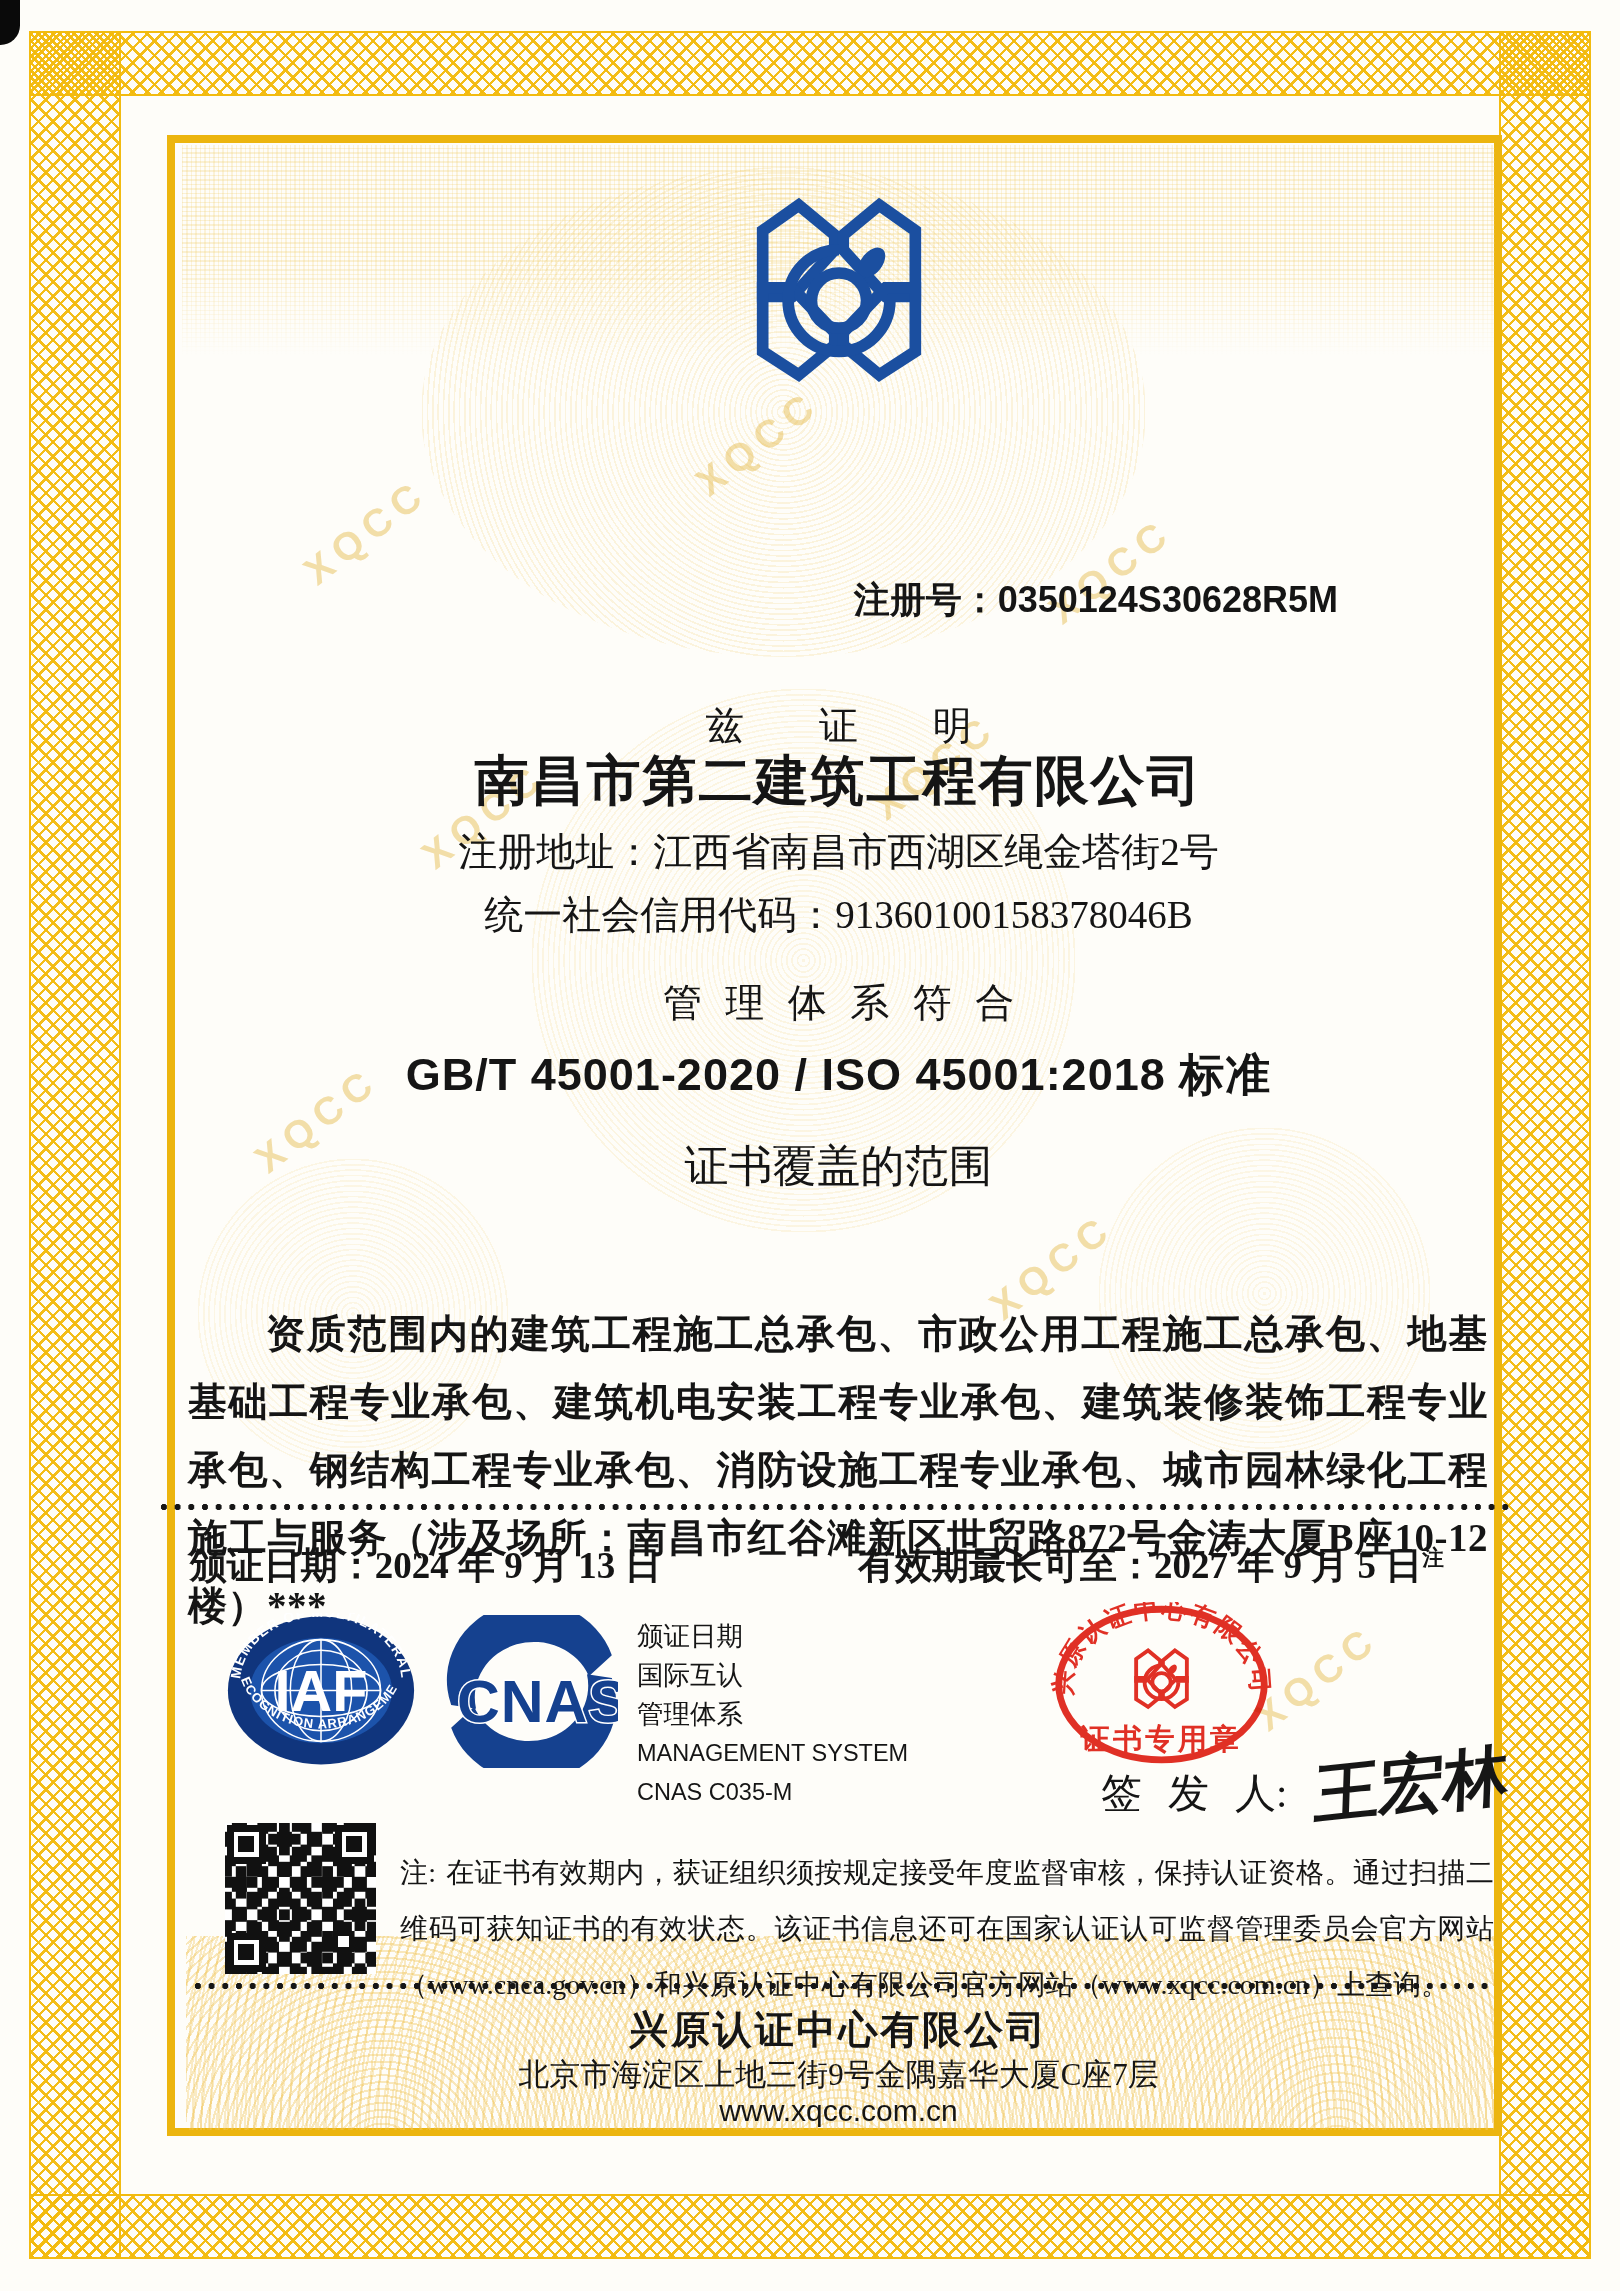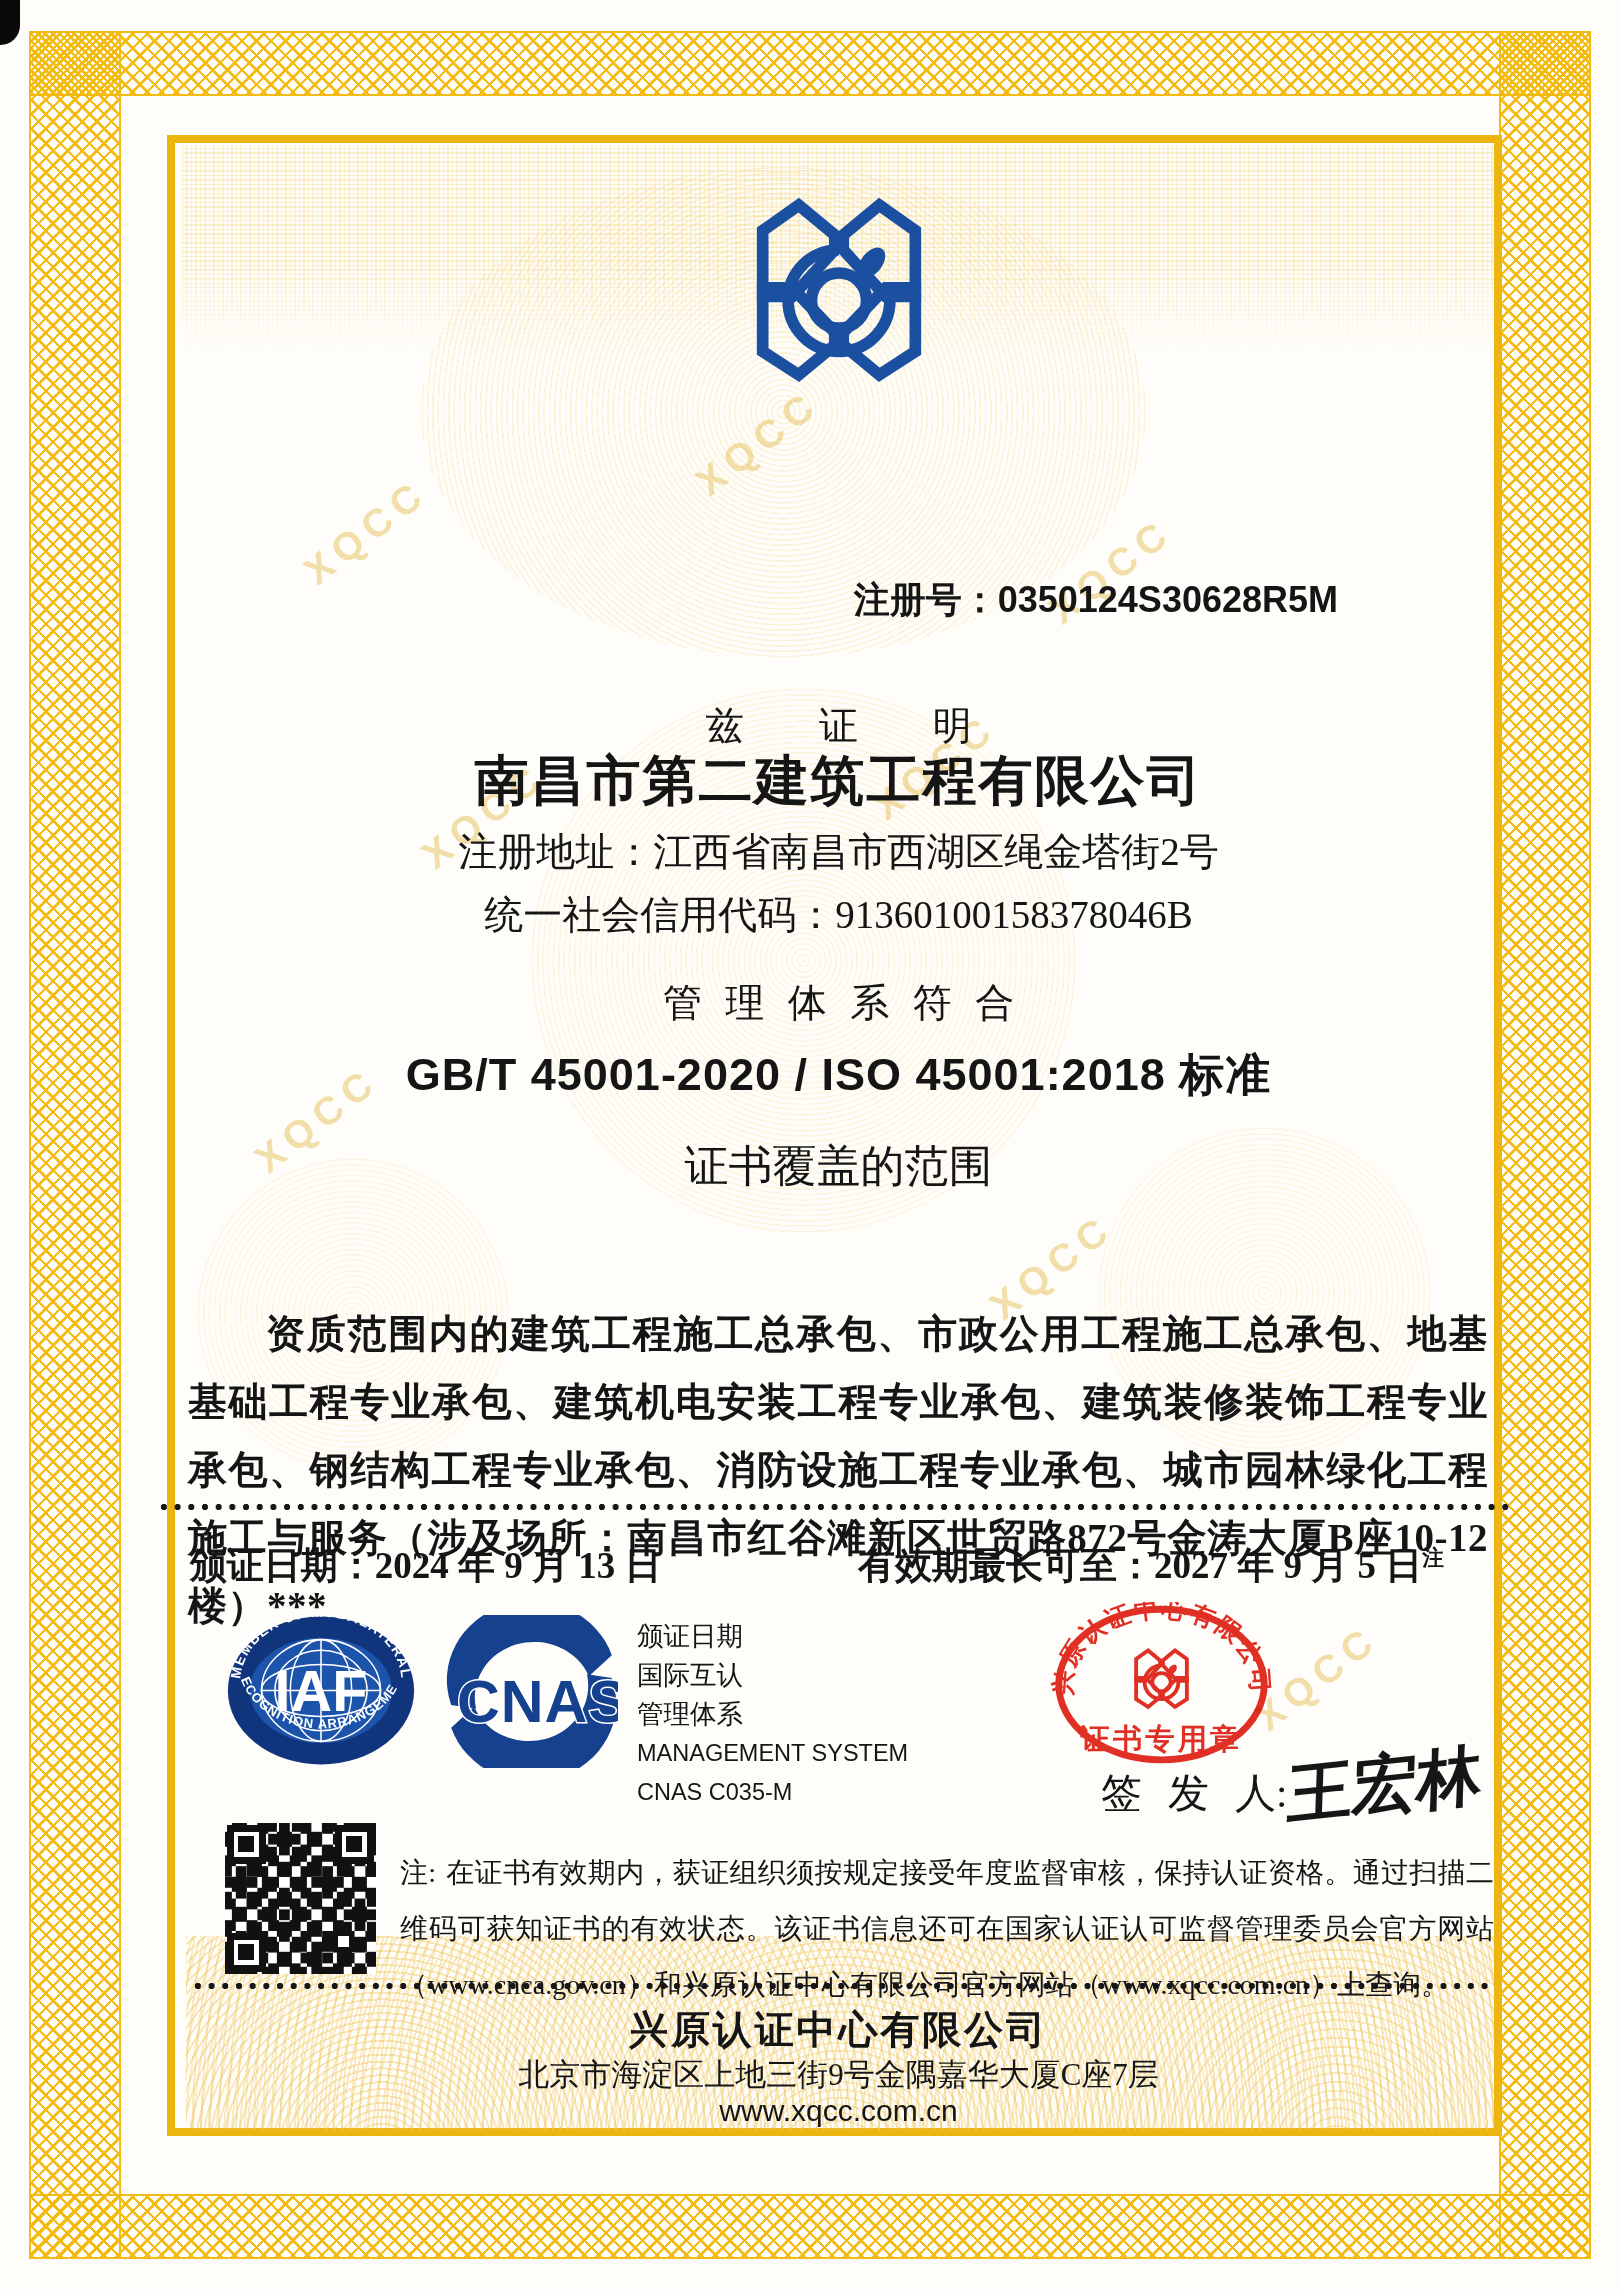--- a/index.html
+++ b/index.html
@@ -58,21 +58,21 @@
   .dates{top:1396px;left:0;width:100%;font-size:37px;font-weight:700;}
   .date-issue{position:absolute;left:7.8px;white-space:nowrap;}
   .date-valid{position:absolute;left:676px;white-space:nowrap;}
   .date-valid sup{font-size:21.6px;}
   .iaf{top:1468px;left:43px;}
   .cnas{top:1470px;left:263px;}
   .acc-text{top:1472px;left:455px;line-height:39px;}
   .acc-cn{font-size:26.5px;font-family:"Liberation Serif",serif;}
   .acc-en{font-size:23.5px;}
   .stamp{top:1457px;left:866px;z-index:5;opacity:.95;mix-blend-mode:multiply;}
-  .signer{top:1596px;left:919px;z-index:4;display:flex;align-items:flex-end;gap:0;white-space:nowrap;}
+  .signer{top:1596px;left:919px;z-index:4;display:flex;align-items:flex-end;gap:27px;white-space:nowrap;}
   .signer-label{font-size:41px;word-spacing:15.7px;}
   .signature{font-size:65px;font-weight:700;transform:rotate(-6deg) skewX(-8deg);margin-bottom:-7.8px;color:#161616;}
   
   .qr{top:1678px;left:43px;width:151px;height:151px;background:
       repeating-conic-gradient(#111 0% 25%, rgba(0,0,0,0) 0% 50%) 0px 0px/21.6px 21.6px,
       repeating-conic-gradient(#111 0% 25%, rgba(0,0,0,0) 0% 50%) 6.9px 8.8px/30px 30px,#fff;}
   .finder{position:absolute;width:39px;height:39px;border:7.8px solid #111;background:#fff;box-sizing:border-box;}
   .finder:after{content:"";position:absolute;left:3.9px;top:3.9px;width:15.7px;height:15.7px;background:#111;}
   .f-tl{left:2px;top:2px;} .f-tr{right:2px;top:2px;} .f-bl{left:2px;bottom:2px;}
   .f-al{position:absolute;right:21.6px;bottom:21.6px;width:21.6px;height:21.6px;border:5.9px solid #111;box-sizing:border-box;background:#fff;}

